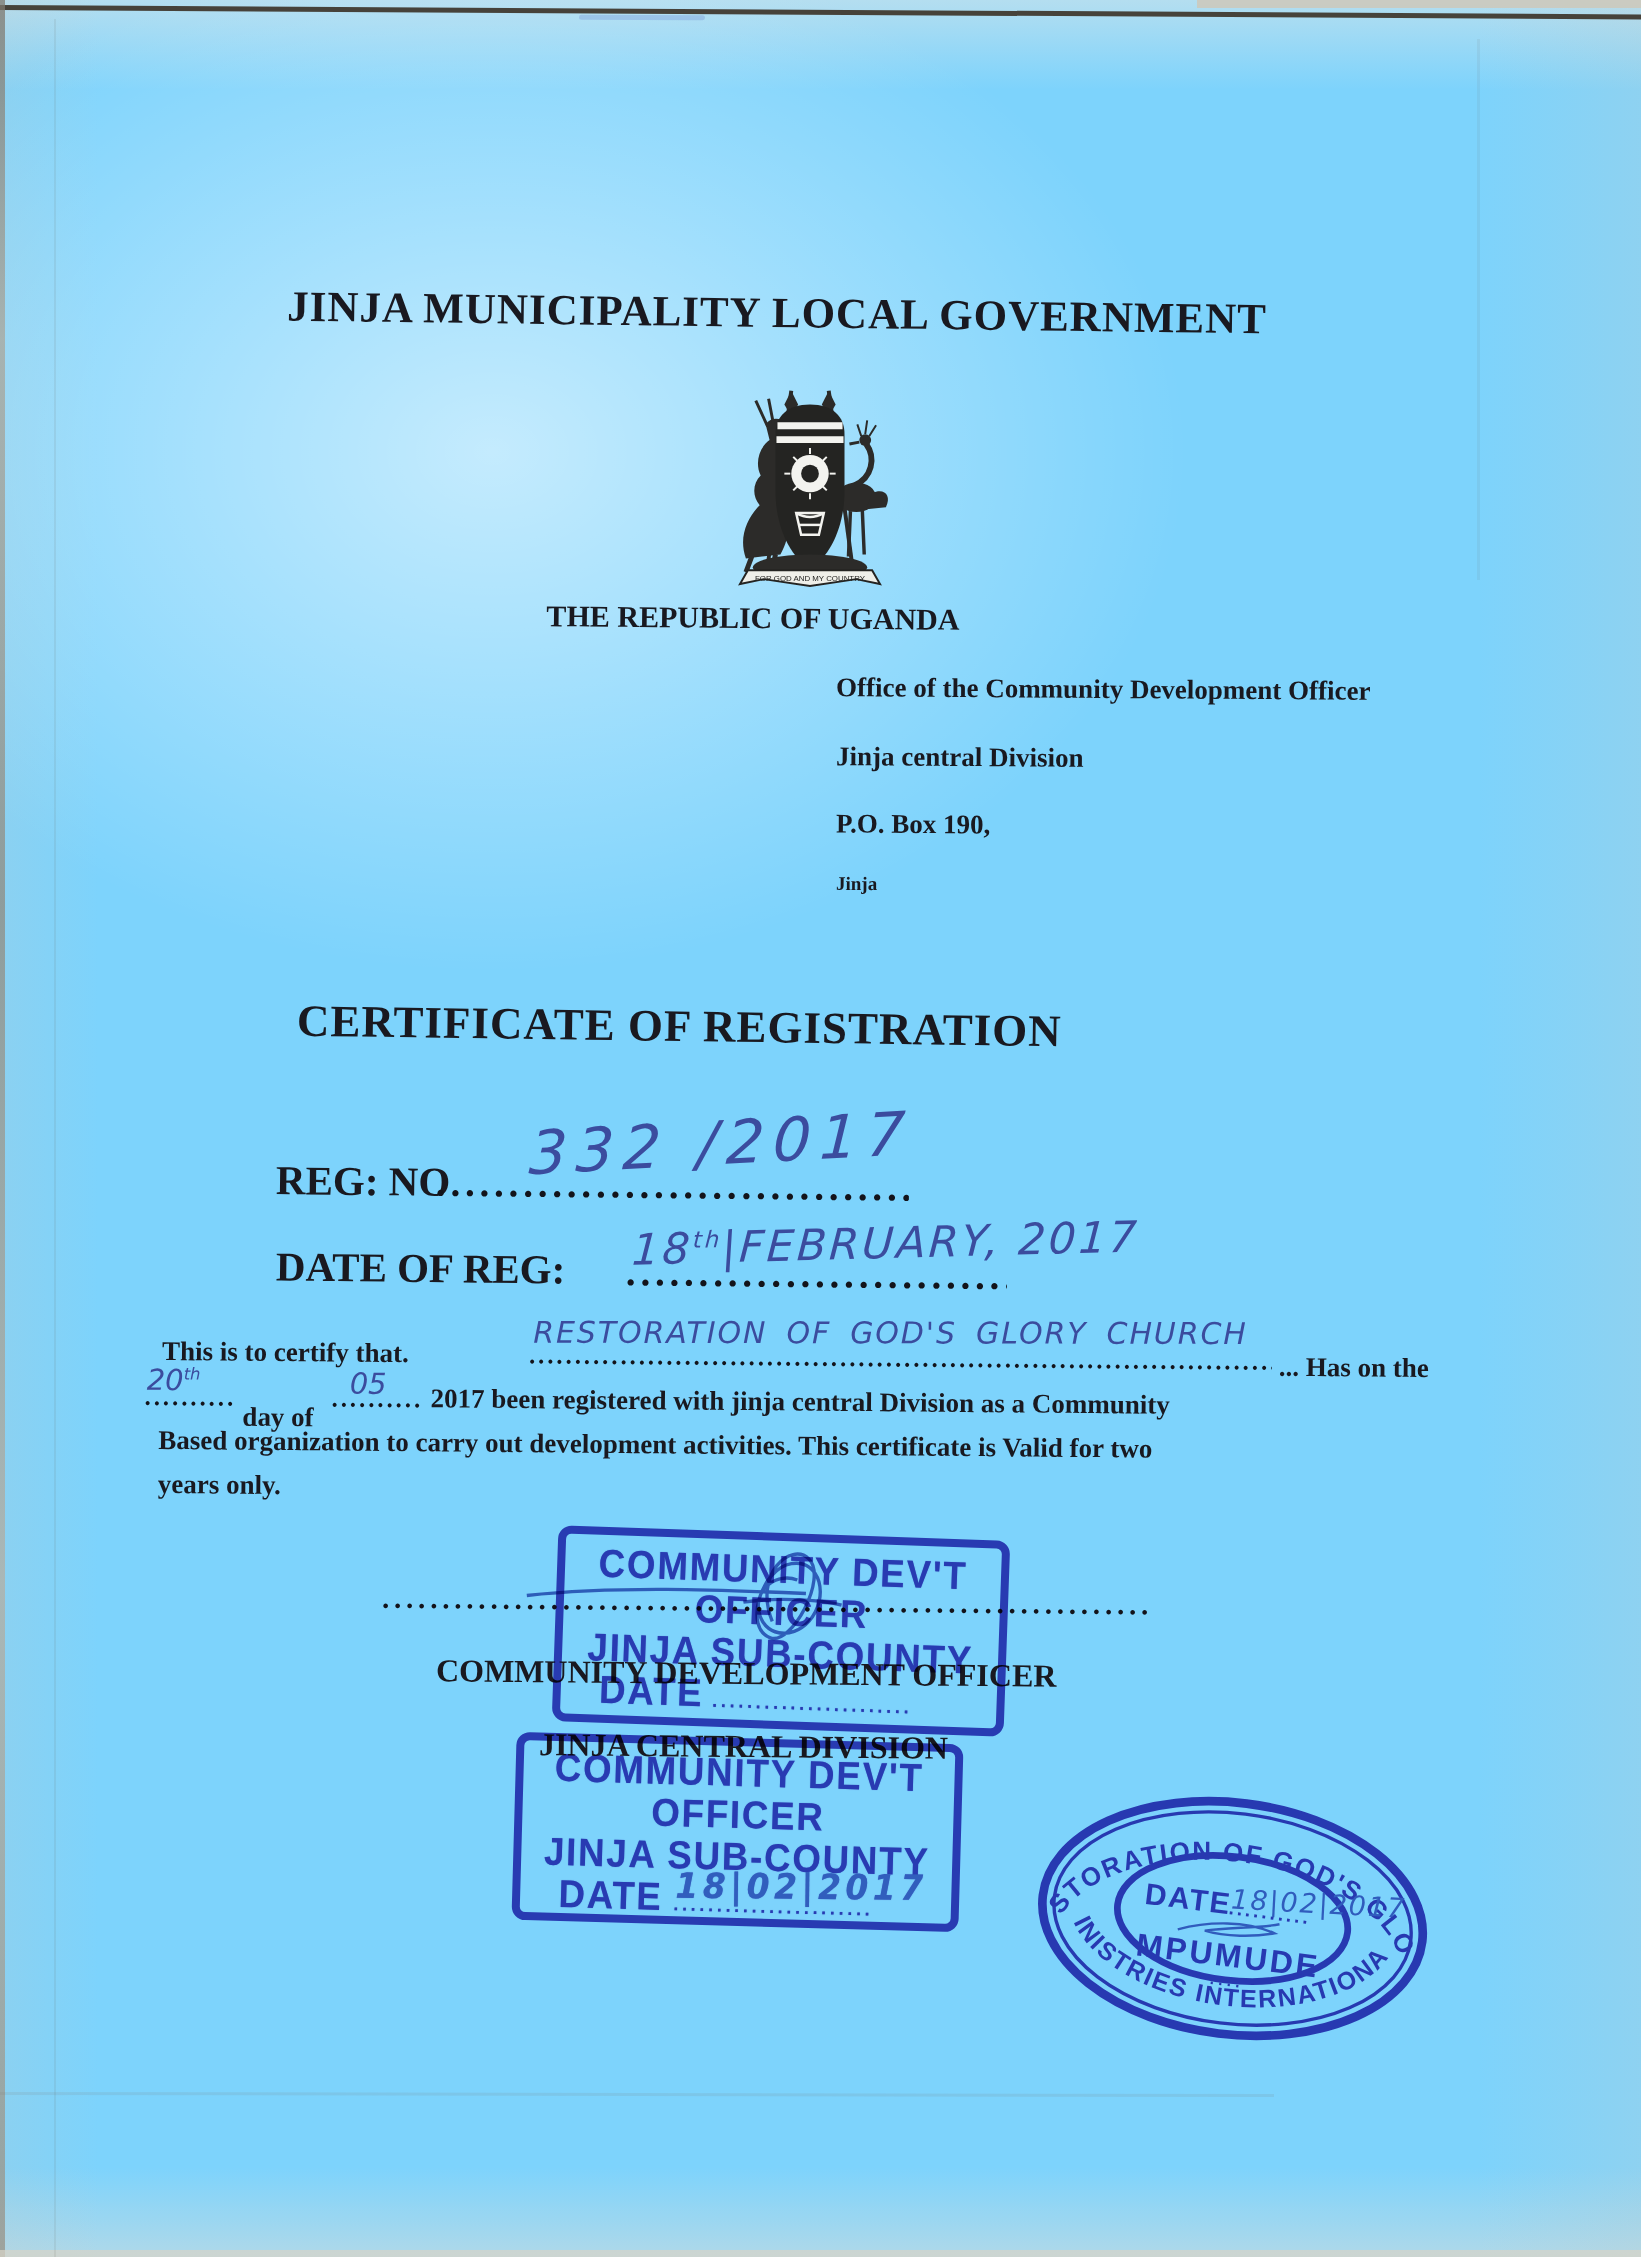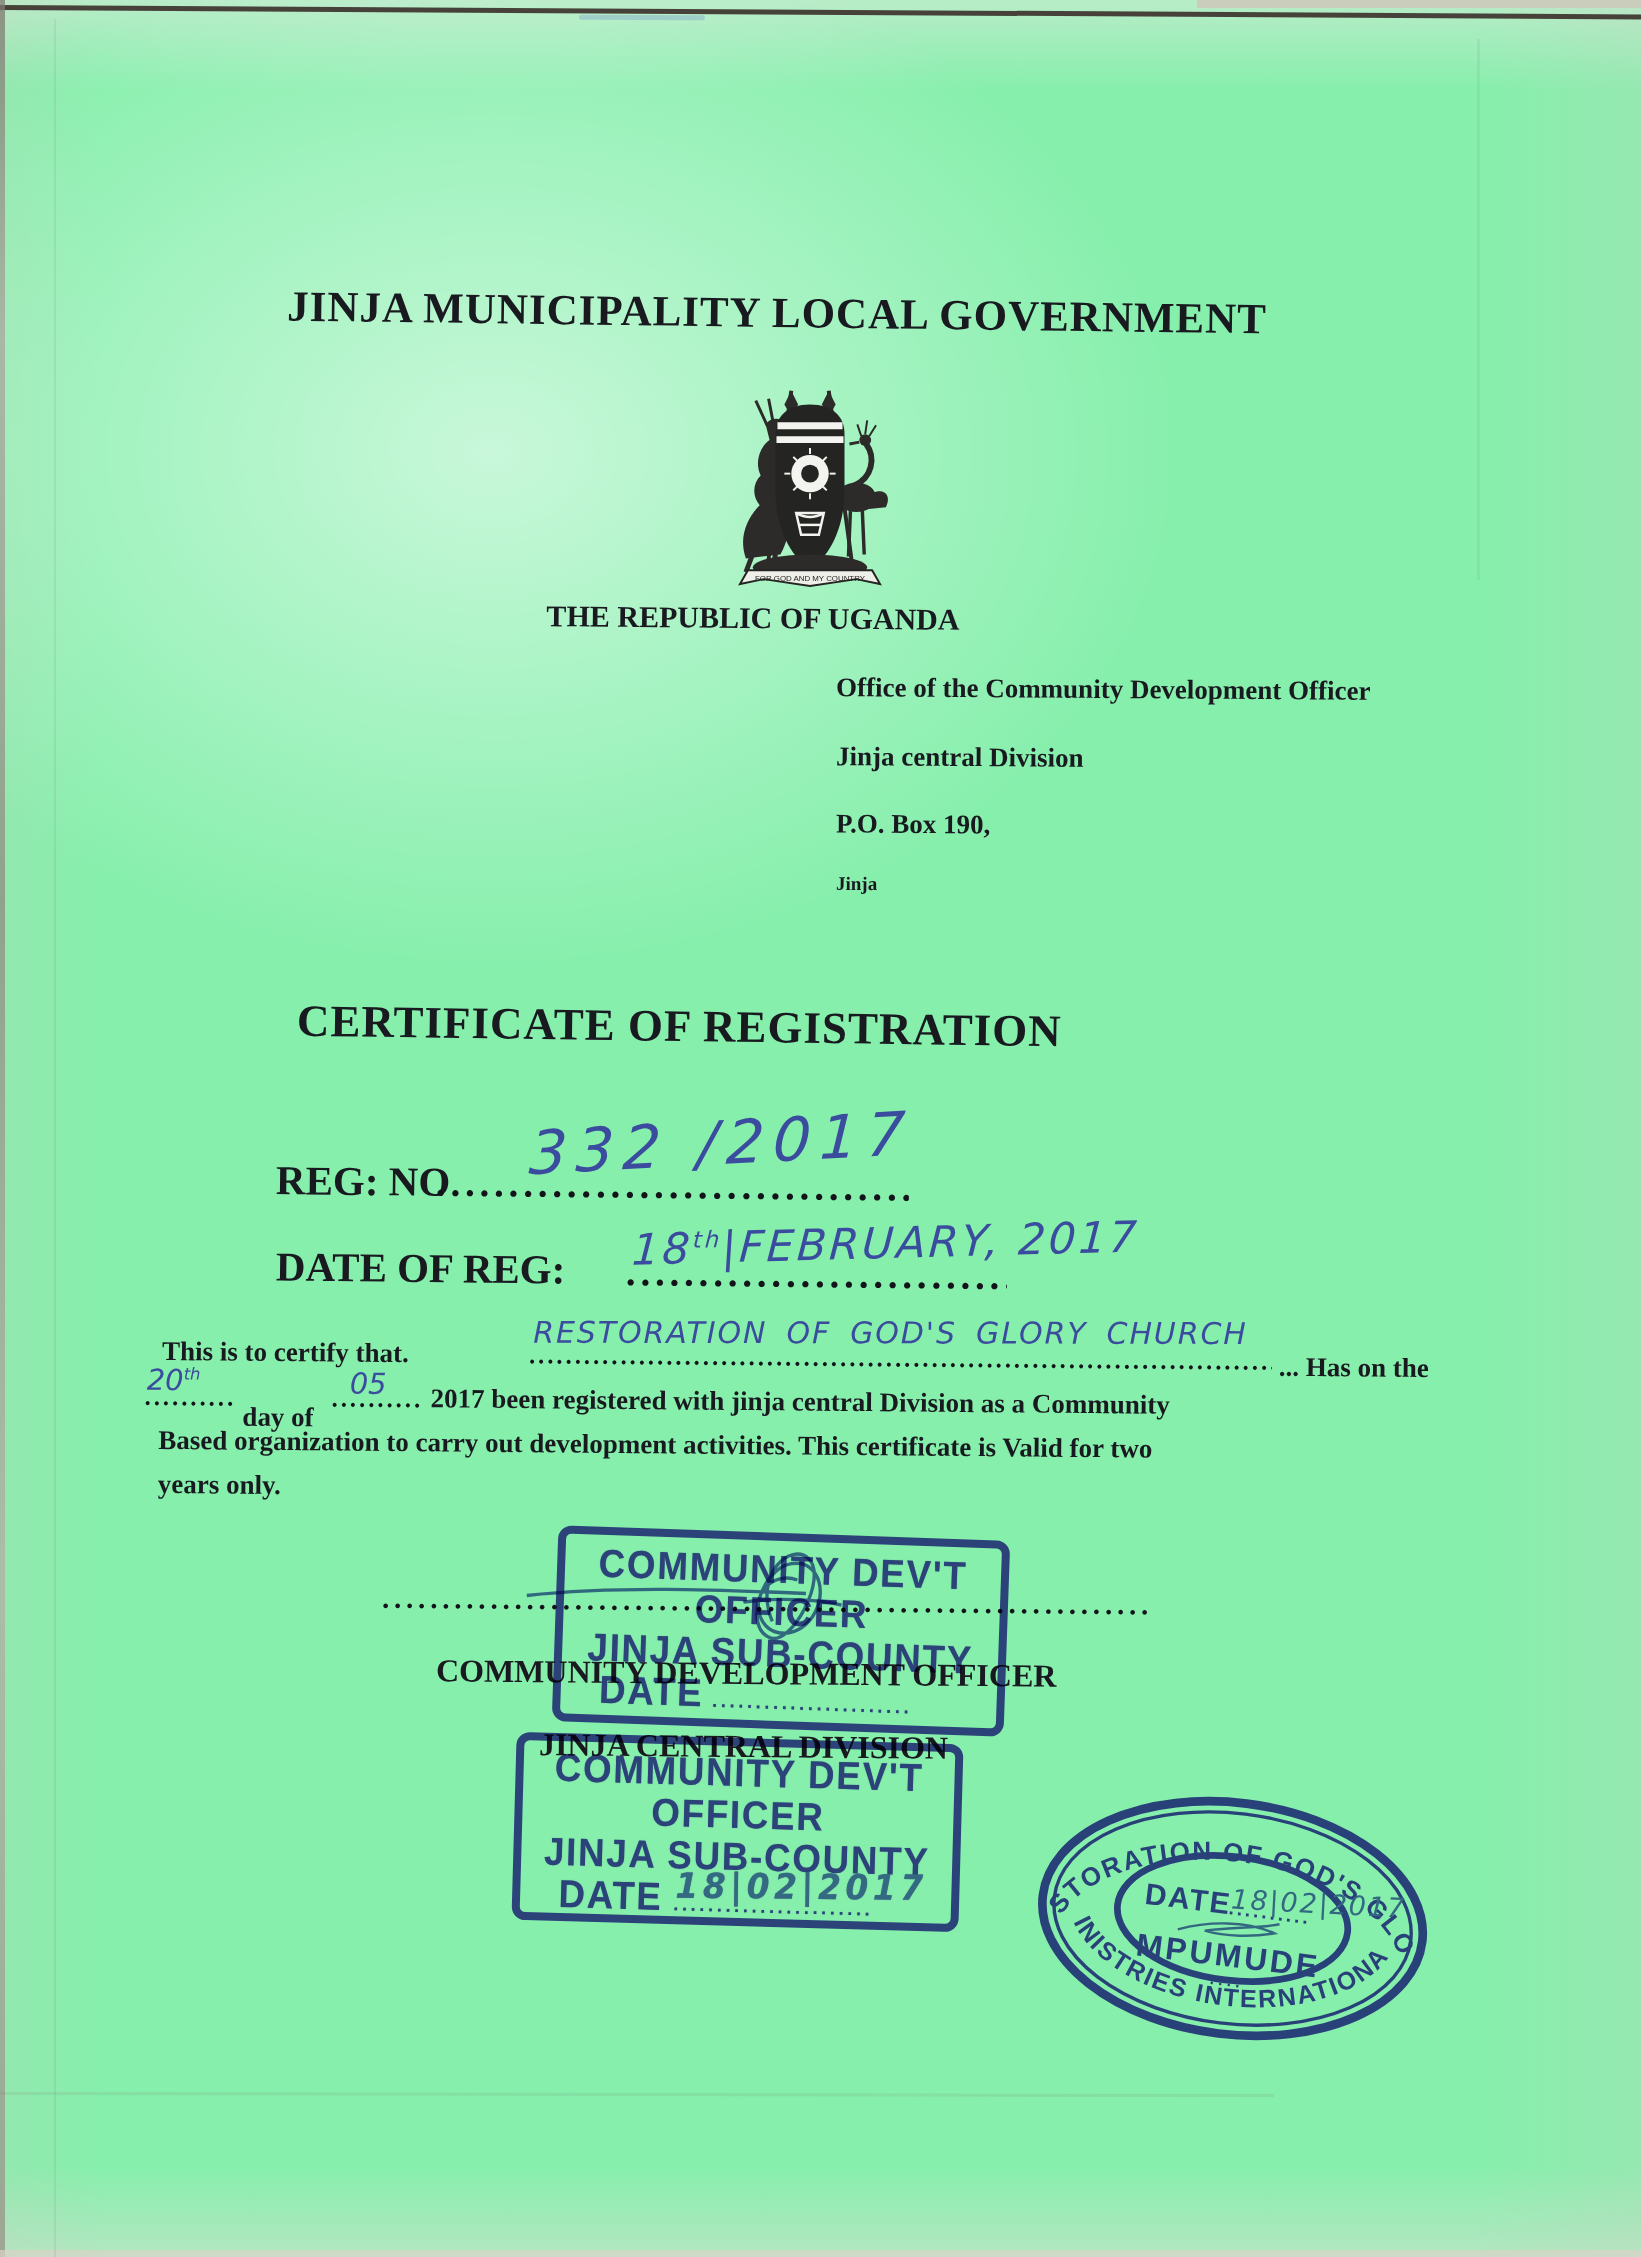--- a/index.html
+++ b/index.html
@@ -1,16 +1,16 @@
 <!DOCTYPE html>
 <html><head>
 <meta charset="utf-8">
 <style>
   html,body{margin:0;padding:0;background:#eceae5;}
-  #scan{position:relative;width:1641px;height:2257px;background:#86efac;overflow:hidden;
+  #scan{position:relative;width:1641px;height:2257px;background:#7dd3fc;overflow:hidden;
         font-family:"Liberation Serif","DejaVu Serif",serif;}
   
   #scan:before{content:"";position:absolute;inset:0;
     background:
       radial-gradient(1159px 869px at 30% 20%, rgba(255,255,255,.55), rgba(0,0,0,0) 60%),
       linear-gradient(90deg, rgba(205,200,190,.18) 0%, rgba(255,255,255,0) 6%, rgba(255,255,255,0) 90%, rgba(210,205,195,.20) 100%),
       linear-gradient(180deg, rgba(235,233,228,.5) 0%, rgba(255,255,255,0) 4%, rgba(255,255,255,0) 96%, rgba(225,222,214,.5) 100%);
     pointer-events:none;}
   .artifact{position:absolute;pointer-events:none;}
   #top-edge-line{left:-3.9px;top:4.8px;width:1653px;height:4.8px;background:#46423a;transform:rotate(0.33deg);transform-origin:left top;}

